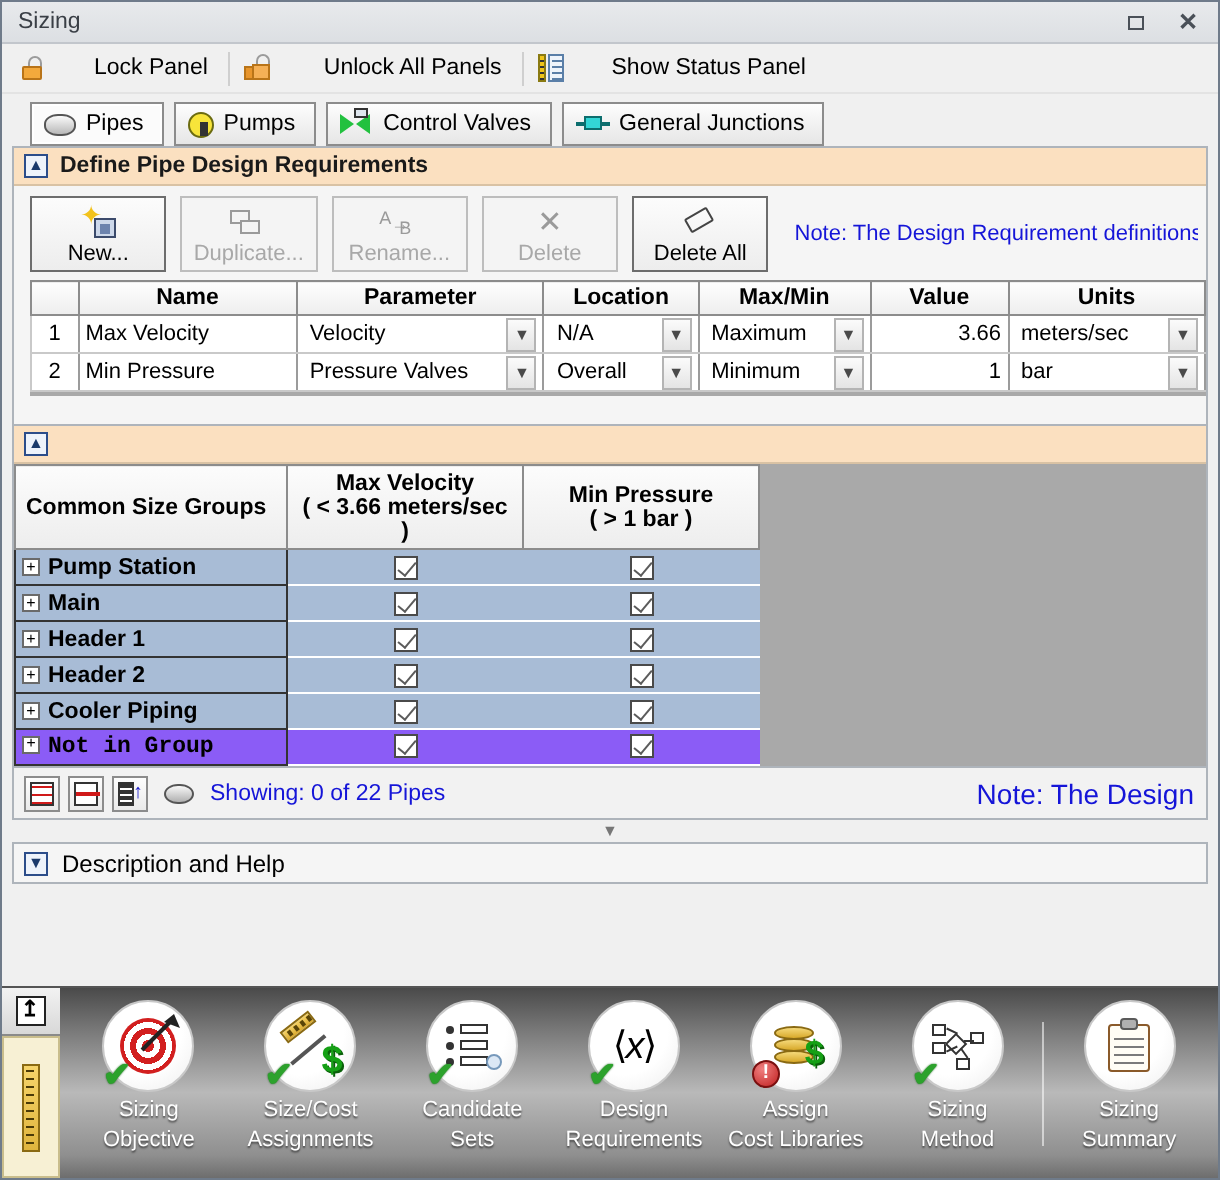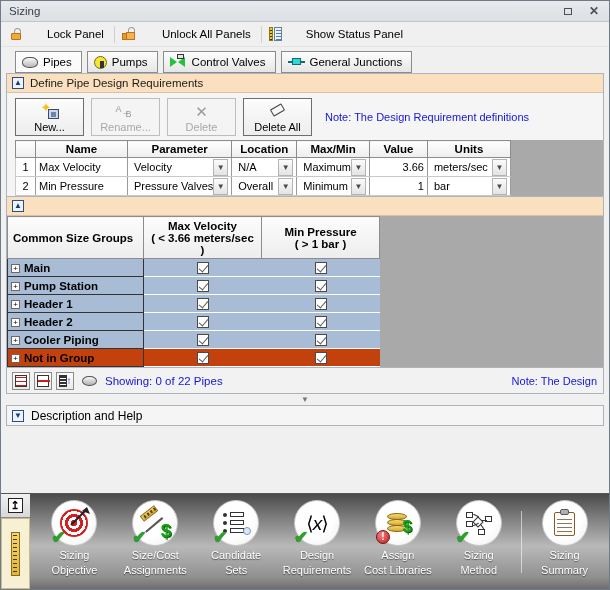--- a/index.html
+++ b/index.html
@@ -148,21 +148,21 @@
     margin-bottom: 0;
   }
   .panel-head {
     background: #fbe0c0;
     height: 19px;
     display: flex; align-items: center;
     gap: 6px;
     padding-left: 5px;
     border-bottom: 1px solid #d9c2a4;
   }
-  .panel-head .ttl { font-weight: normal; font-size: 11.5px; color: #1a1a1a; }
+  .panel-head .ttl { font-weight: bold; font-size: 11.5px; color: #1a1a1a; }
   .collapse-btn {
     width: 12px; height: 12px;
     border: 1px solid #2c4d8a;
     background: #eef3fb;
     display: flex; align-items: center; justify-content: center;
     font-size: 8px; line-height: 1; color: #1b3a6b;
   }
 
   
   .btnrow {
@@ -204,21 +204,21 @@
   .g-ren { position: relative; width: 20px; height: 15px; font-size: 9px; color:#9a9a9a; }
   .g-ren .a { position:absolute; left:0; top:0; }
   .g-ren .b { position:absolute; left:10px; bottom:0; }
   .g-ren .ar { position:absolute; left:6px; top:3px; color:#9a9a9a; font-size:9px; }
   .g-del { font-size: 15px; color: #9a9a9a; line-height: 1; }
   .g-delall { position: relative; width: 18px; height: 14px; }
   .g-delall .er { position:absolute; left:2px; top:2px; width:13px; height:8px;
                   border:1.3px solid #444; transform: rotate(-30deg); border-radius:1px; }
 
   
-  .reqwrap { padding: 0 0 0 8px; background:#f5f5f5; display:flex; }
+  .reqwrap { padding: 0 0 14px 8px; background:#f5f5f5; display:flex;flex-direction:column; }
   table.grid { border-collapse: collapse; font-size: 11px; background: #fff; }
   table.grid th {
     background: linear-gradient(#fefefe,#eeeeee);
     border: 1px solid #8c8c8c;
     font-weight: bold;
     height: 17px;
     padding: 0 3px;
     font-size: 11.5px;
   }
   table.grid td {
@@ -274,21 +274,21 @@
     background: #a8bcd6;
     white-space: nowrap;
   }
   table.assign td.chkcell {
     border: none;
     border-bottom: 1px solid #ffffff;
     height: 18px;
     text-align: center;
     background: #a8bcd6;
   }
-  tr.notgroup td.grpcell, tr.notgroup td.chkcell { background: #c2410c; }
+  tr.notgroup td.grpcell, tr.notgroup td.chkcell { background: #8b5cf6; font-family: Liberation Mono, monospace; }
   .expander {
     display: inline-block;
     width: 9px; height: 9px;
     border: 1px solid #6a6a6a;
     background: #fff;
     font-size: 8px; line-height: 7px;
     text-align: center;
     margin-right: 4px;
     vertical-align: middle;
     color: #000;
@@ -333,21 +333,21 @@
         background: repeating-linear-gradient(#fff 0 1px, #d01919 1px 2px, #fff 2px 4px); }
   .s2 { width: 12px; height: 12px; border: 1px solid #333; background:#fff; position:relative; }
   .s2::after { content:""; position:absolute; left:0; top:4px; width:12px; height:2px; background:#d01919; }
   .s3 { width: 13px; height: 12px; position: relative; }
   .s3 .ln { position:absolute; left:0; top:0; width:8px; height:12px;
             background: repeating-linear-gradient(#333 0 2px, #fff 2px 3px); border:1px solid #333;}
   .s3 .ar { position:absolute; right:0; top:0; color:#2222cc; font-size:10px; line-height:11px; }
   .pipeglyph { width: 15px; height: 10px; background: linear-gradient(#f8f8f8,#b0b0b0);
                border: 1px solid #555; border-radius: 7px/5px; margin-left: 4px; }
   .showtxt { color: #1515d8; font-size: 11.5px; margin-left: 4px; }
-  .shownote { color: #1515d8; font-size: 11px; margin-left: auto; white-space: nowrap; }
+  .shownote { color: #1515d8; font-size: 14px; margin-left: auto; white-space: nowrap; }
 
   
   .splitter {
     height: 11px;
     display: flex; align-items: center; justify-content: center;
     color: #777; font-size: 8px;
   }
 
   
   .descbar {
@@ -578,20 +578,29 @@
           <span class="gl">
             <span class="g-new">
                 <span class="bx"></span>
                 <span class="sp">✦</span>
               </span>
           </span>
           <span>New...</span>
         </div>
         <div class="actbtn disabled">
           <span class="gl">
+            <span class="g-dup">
+                <span class="b1"></span>
+                <span class="b2"></span>
+              </span>
+          </span>
+          <span>Duplicate...</span>
+        </div>
+        <div class="actbtn disabled">
+          <span class="gl">
             <span class="g-ren">
                 <span class="a">A</span>
                 <span class="ar">→</span>
                 <span class="b">B</span>
               </span>
           </span>
           <span>Rename...</span>
         </div>
         <div class="actbtn disabled">
           <span class="gl">
@@ -704,28 +713,28 @@
               </th>
               <th class="col">
                 <div>Min Pressure</div>
                 <div>( &gt; 1 bar )</div>
               </th>
             </tr>
           </thead>
           <tbody>
             <tr>
               <td class="grpcell">
-                <span class="expander">+</span><span>Main</span>
+                <span class="expander">+</span><span>Pump Station</span>
               </td>
               <td class="chkcell"><span class="chk"></span></td>
               <td class="chkcell"><span class="chk"></span></td>
             </tr>
             <tr>
               <td class="grpcell">
-                <span class="expander">+</span><span>Pump Station</span>
+                <span class="expander">+</span><span>Main</span>
               </td>
               <td class="chkcell"><span class="chk"></span></td>
               <td class="chkcell"><span class="chk"></span></td>
             </tr>
             <tr>
               <td class="grpcell">
                 <span class="expander">+</span><span>Header 1</span>
               </td>
               <td class="chkcell"><span class="chk"></span></td>
               <td class="chkcell"><span class="chk"></span></td>

